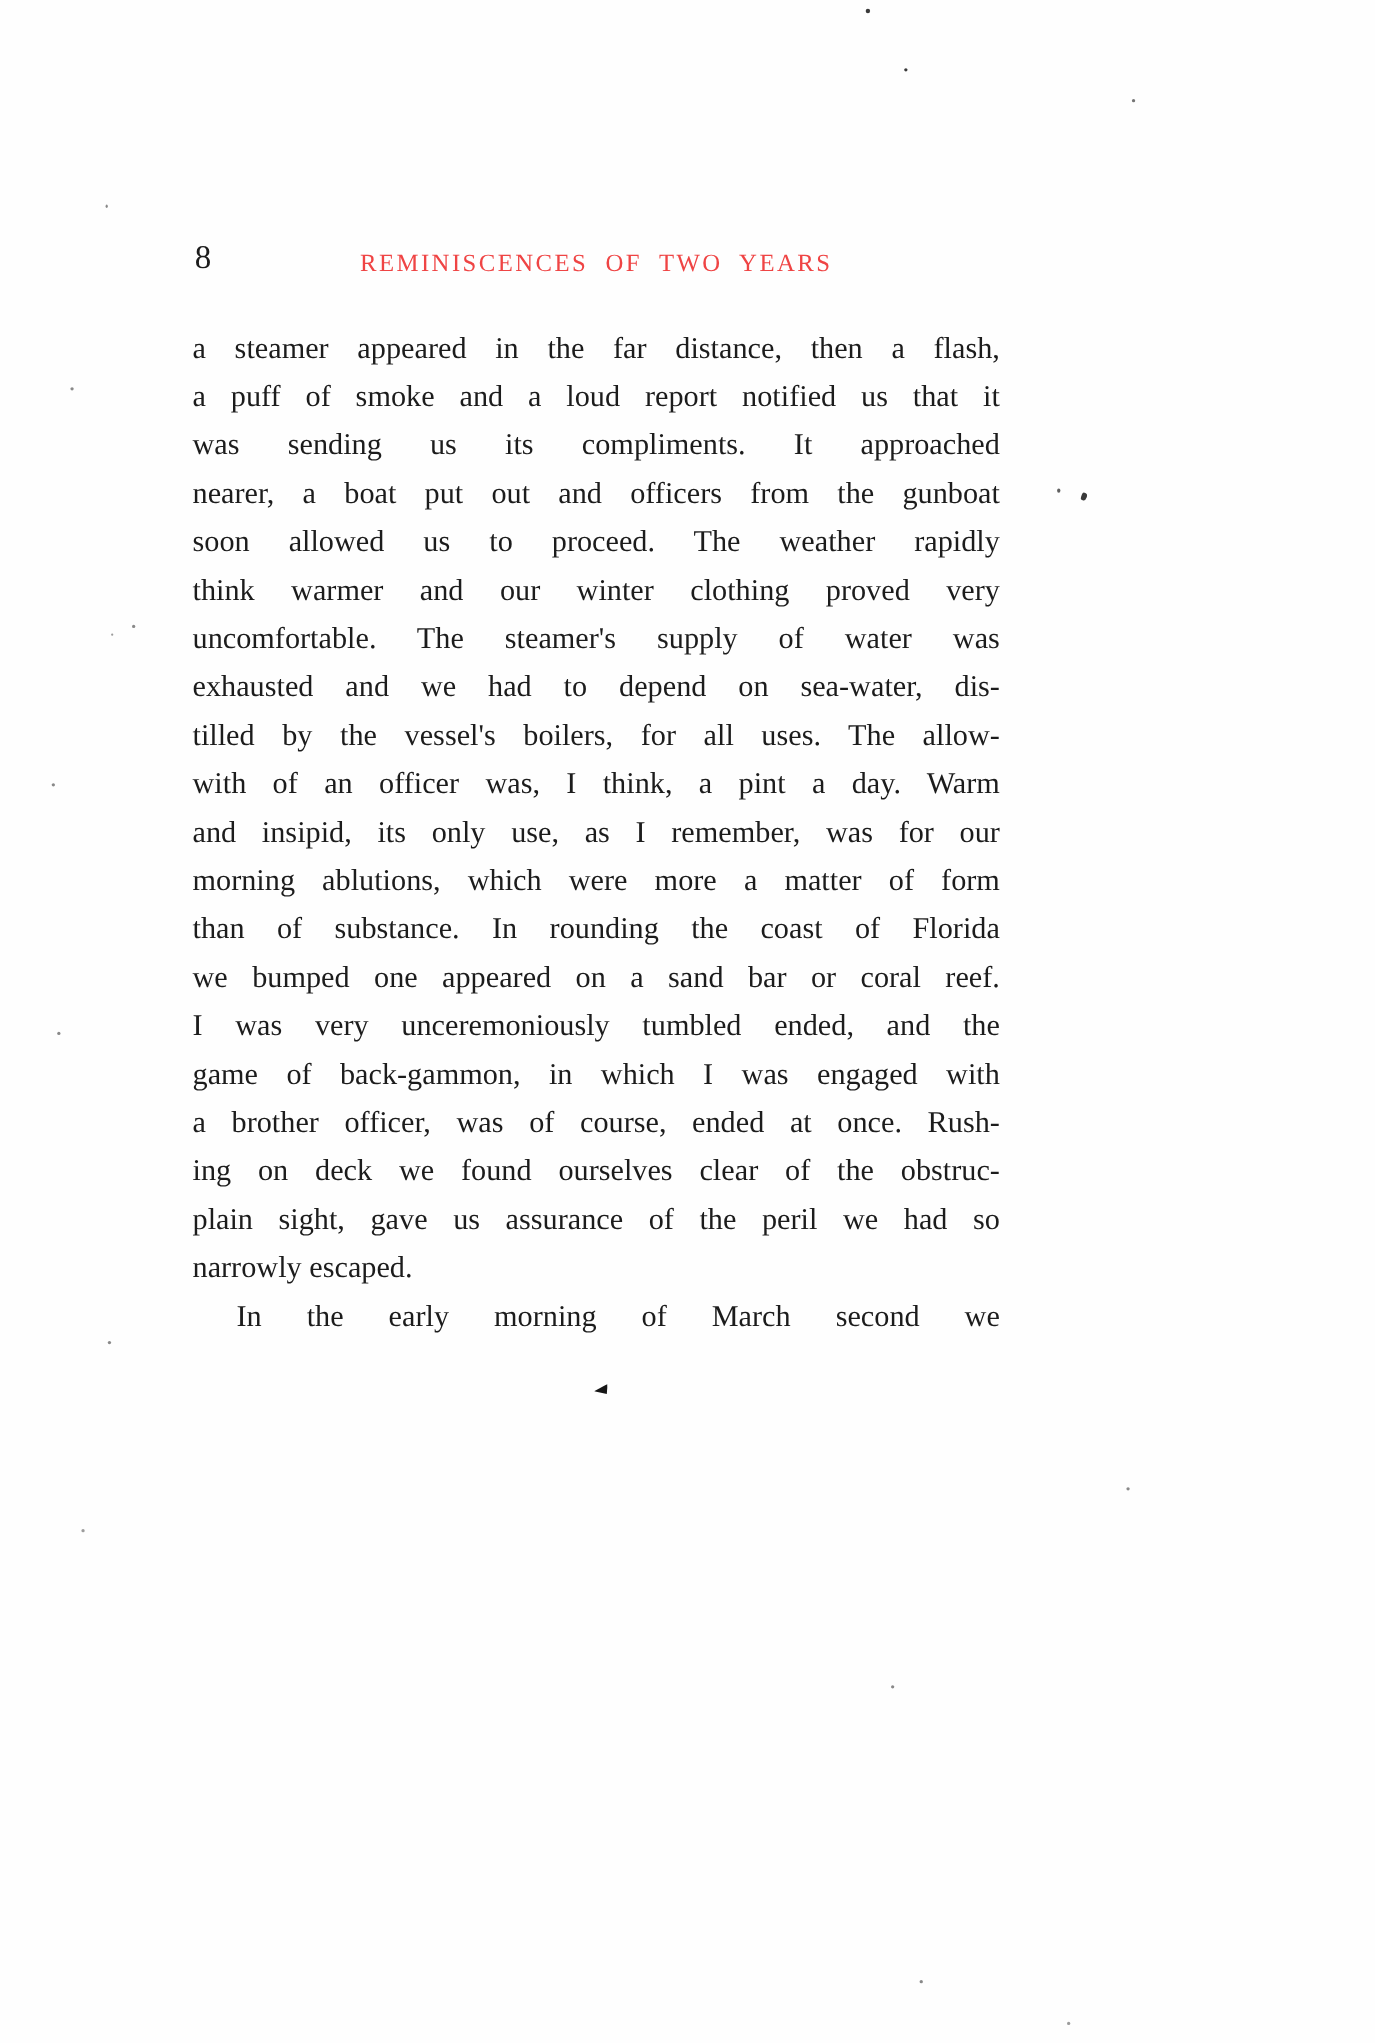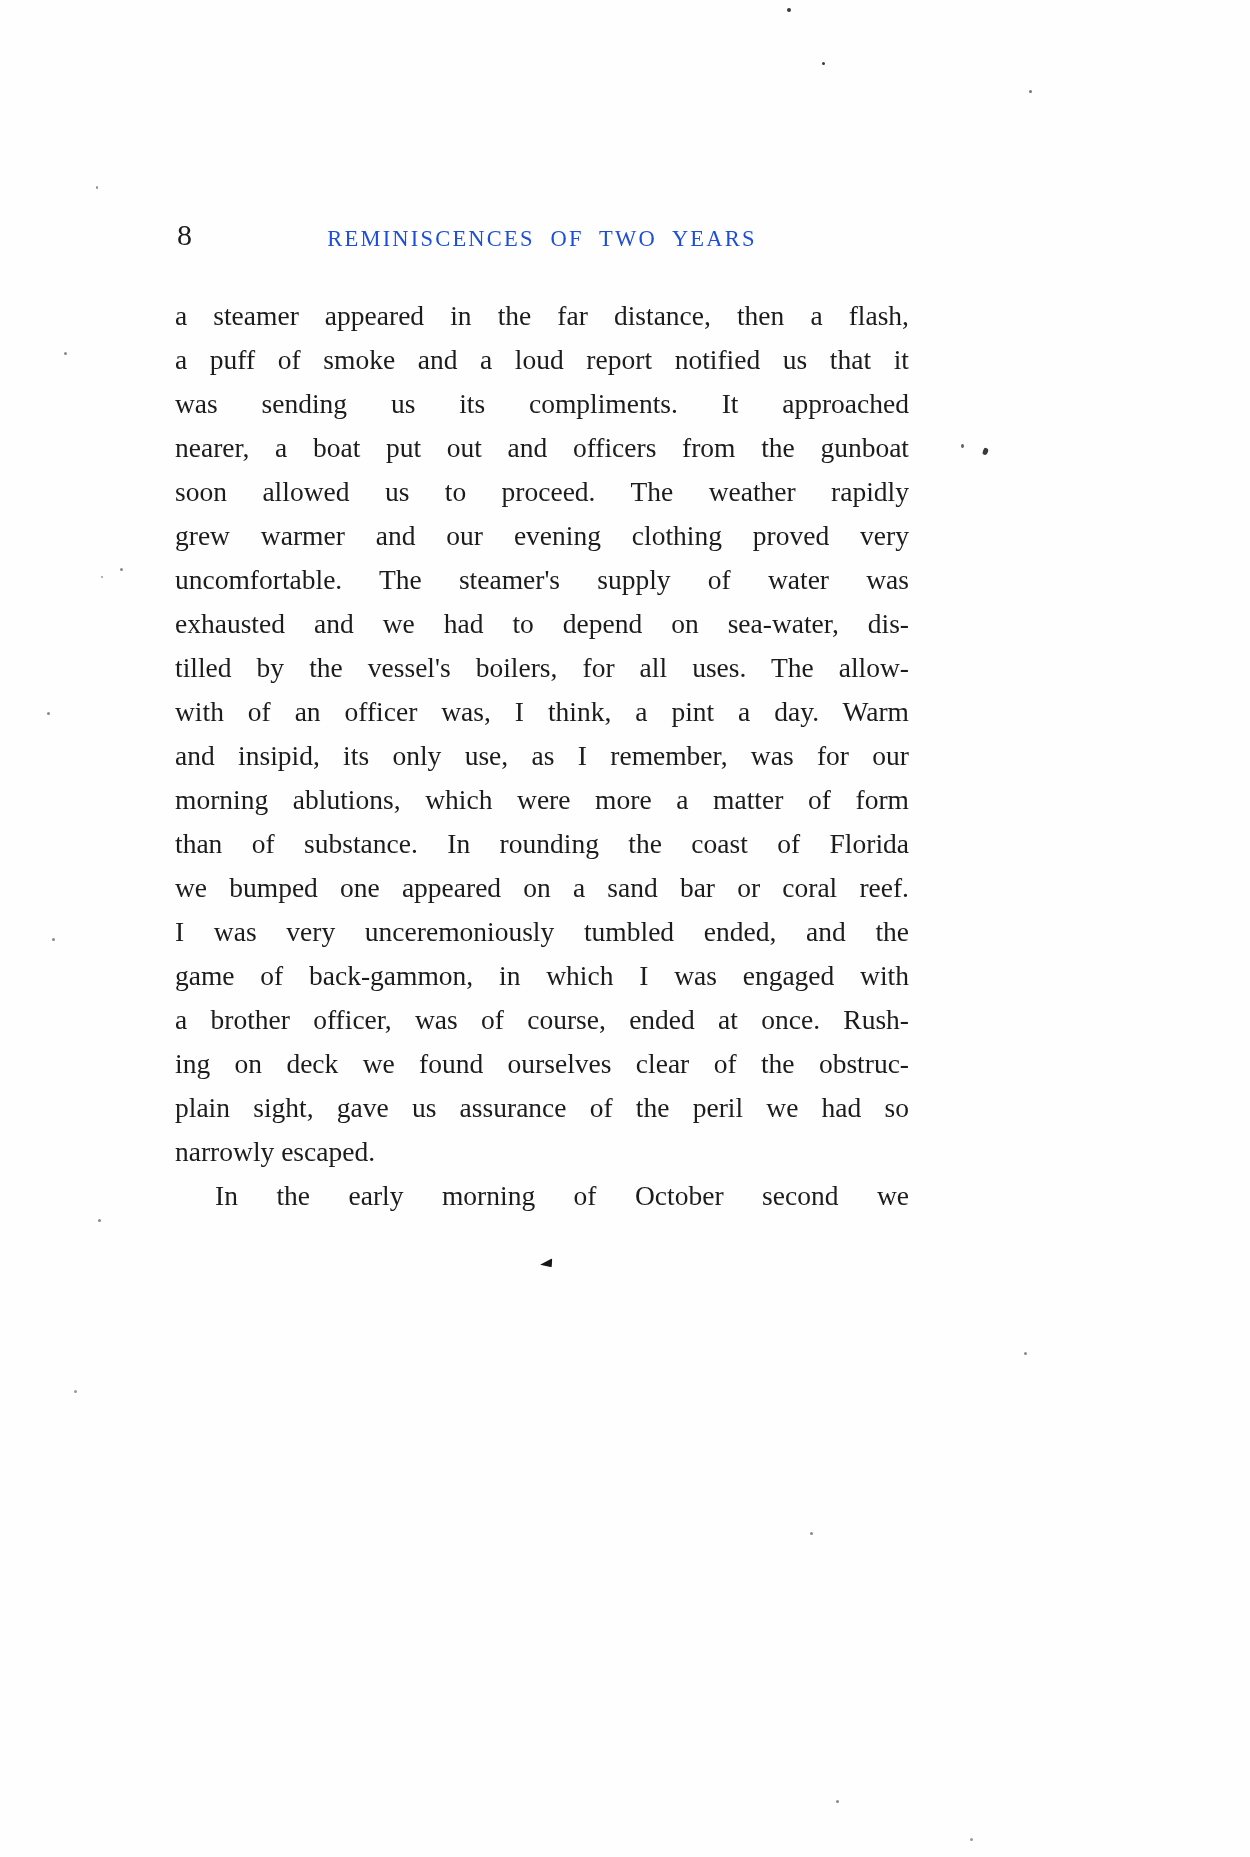--- a/index.html
+++ b/index.html
@@ -33,21 +33,21 @@
     line-height: 34px;
   }
   .running-title {
     display: block;
     text-align: center;
     font-size: 22.5px;
     line-height: 34px;
     letter-spacing: 2.2px;
     word-spacing: 8px;
     padding-top: 4px;
-    color: #1d4ed8;
+    color: #ef4444;
   }
   .body-text {
     font-size: 27.5px;
     line-height: 44px;
   }
   .line {
     text-align: justify;
     text-align-last: justify;
   }
   .line.flush { text-align-last: left; }
@@ -77,36 +77,36 @@
     <div class="header-row">
       <span class="page-num">8</span>
       <span class="running-title">REMINISCENCES OF TWO YEARS</span>
     </div>
     <div class="body-text">
         <div class="line">a steamer appeared in the far distance, then a flash,</div>
         <div class="line">a puff of smoke and a loud report notified us that it</div>
         <div class="line">was sending us its compliments.  It approached</div>
         <div class="line">nearer, a boat put out and officers from the gunboat</div>
         <div class="line">soon allowed us to proceed.  The weather rapidly</div>
-        <div class="line">grew warmer and our evening clothing proved very</div>
+        <div class="line">think warmer and our winter clothing proved very</div>
         <div class="line">uncomfortable.  The steamer's supply of water was</div>
         <div class="line">exhausted and we had to depend on sea-water, dis-</div>
         <div class="line">tilled by the vessel's boilers, for all uses.  The allow-</div>
         <div class="line">with of an officer was, I think, a pint a day.  Warm</div>
         <div class="line">and insipid, its only use, as I remember, was for our</div>
         <div class="line">morning ablutions, which were more a matter of form</div>
         <div class="line">than of substance.  In rounding the coast of Florida</div>
         <div class="line">we bumped one appeared on a sand bar or coral reef.</div>
         <div class="line">I was very unceremoniously tumbled ended, and the</div>
         <div class="line">game of back-gammon, in which I was engaged with</div>
         <div class="line">a brother officer, was of course, ended at once.  Rush-</div>
         <div class="line">ing on deck we found ourselves clear of the obstruc-</div>
         <div class="line">plain sight, gave us assurance of the peril we had so</div>
         <div class="line flush">narrowly escaped.</div>
-        <div class="line indent">In the early morning of October second we</div>
+        <div class="line indent">In the early morning of March second we</div>
       </div>
   </div>
 
   <div class="speck" style="left:787px; top:8px;  width:4px; height:4px;"></div>
   <div class="speck" style="left:822px; top:62px; width:3px; height:3px;"></div>
   <div class="speck" style="left:1029px; top:90px; width:3px; height:3px; opacity:.7;"></div>
   <div class="speck" style="left:96px;  top:186px; width:2px; height:3px; opacity:.6;"></div>
   <div class="speck" style="left:64px;  top:352px; width:3px; height:3px; opacity:.6;"></div>
   <div class="speck" style="left:983px; top:448px; width:5px; height:7px; border-radius:40% 60% 60% 40%; transform:rotate(20deg);"></div>
   <div class="speck" style="left:961px; top:444px; width:3px; height:4px; opacity:.8;"></div>

